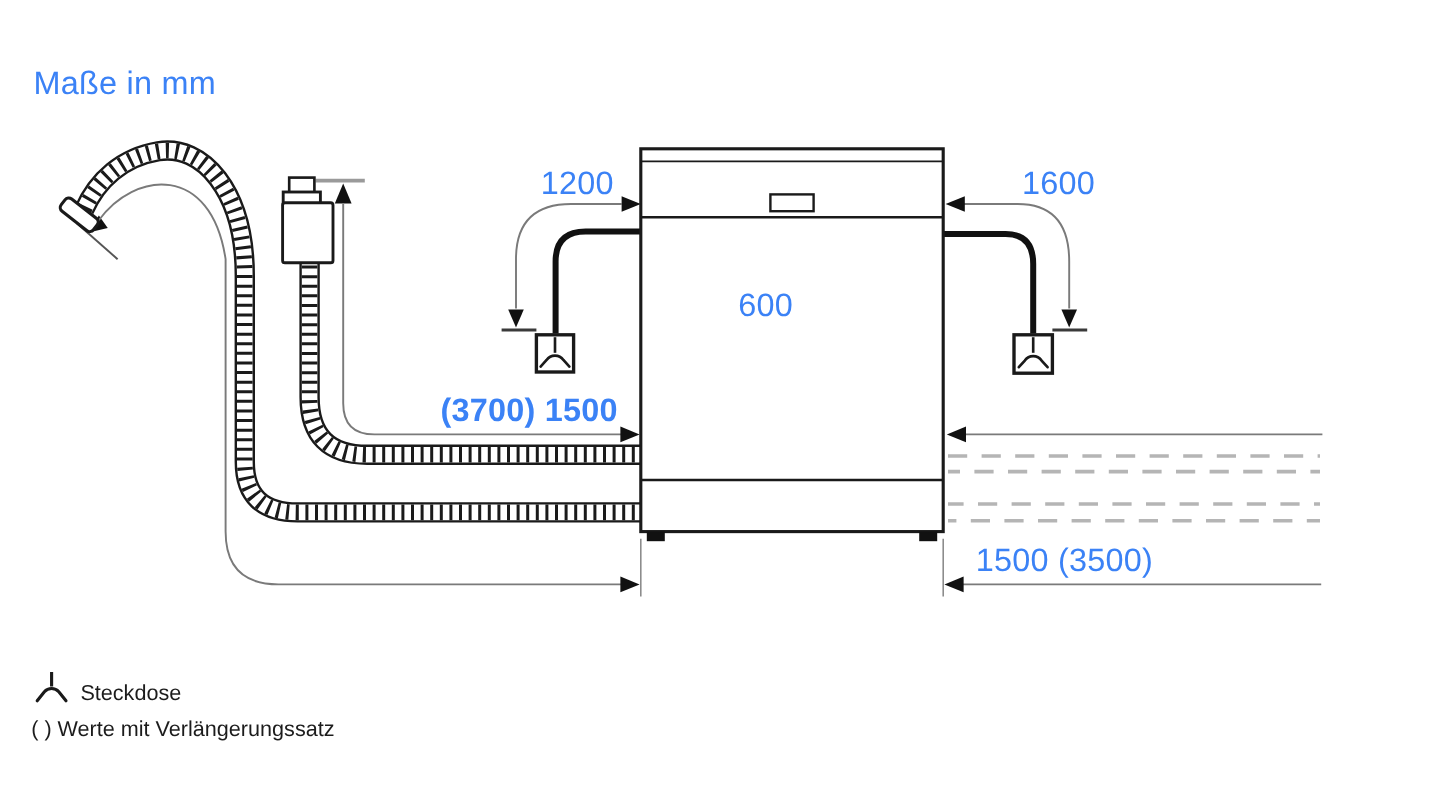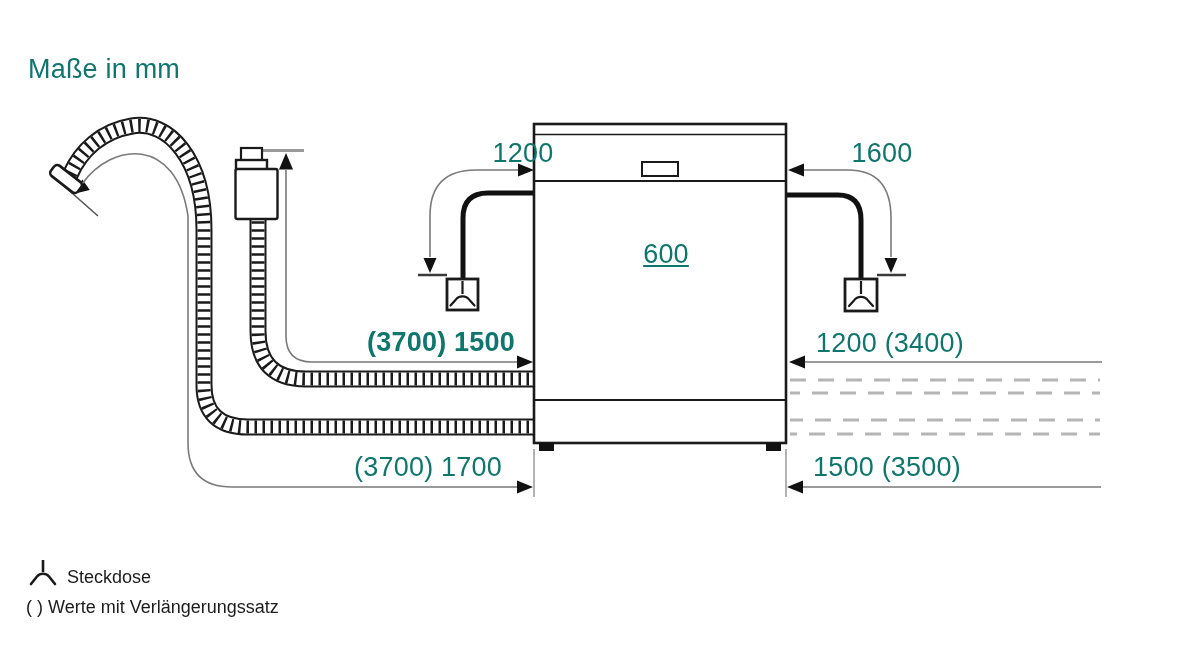--- a/index.html
+++ b/index.html
@@ -9,21 +9,21 @@
     background:#fff;
     font-family:"Liberation Sans","DejaVu Sans",sans-serif;
     color:#1c1c1c;
     overflow:hidden;
   }
   .canvas svg{position:absolute;left:0;top:0;}
   .lbl{
     position:absolute;
     font-size:27px;
     line-height:31px;
-    color:#0f766e;
+    color:#3b82f6;
     white-space:nowrap;
     letter-spacing:0.2px;
   }
   .lbl.center{transform:translateX(-50%);}
   .title{font-size:27px;}
   .legend-row{position:absolute;font-size:18px;line-height:31px;white-space:nowrap;}
 </style>
 </head>
 <body>
 
@@ -132,26 +132,24 @@
       <line x1="534" y1="181" x2="786" y2="181" stroke="#1a1a1a" stroke-width="2"></line>
       <rect x="642" y="162" width="36" height="14" fill="#fff" stroke="#1a1a1a" stroke-width="2"></rect>
       <line x1="534" y1="400" x2="786" y2="400" stroke="#1a1a1a" stroke-width="2"></line>
       <rect x="539" y="443" width="15" height="8" fill="#111"></rect>
       <rect x="766" y="443" width="15" height="8" fill="#111"></rect>
     </g>
   </svg>
 
   <div class="lbl title" style="left:28px;top:54px;">Maße in mm</div>
 
-  <div class="lbl center" style="left:481px;top:138px;margin-left:42px;">1200</div>
+  <div class="lbl center" style="left:481px;top:138px;">1200</div>
   <div class="lbl center" style="left:882px;top:138px;">1600</div>
-  <div class="lbl center" style="left:666px;top:239px;text-decoration:underline;">600</div>
+  <div class="lbl center" style="left:638px;top:239px;">600</div>
   <div class="lbl center" style="left:441px;top:327px;font-weight:bold;">(3700) 1500</div>
-  <div class="lbl center" style="left:890px;top:328px;">1200 (3400)</div>
-  <div class="lbl center" style="left:428px;top:452px;">(3700) 1700</div>
   <div class="lbl center" style="left:887px;top:452px;text-align:right;">1500 (3500)</div>
 
   <svg width="32" height="32" style="position:absolute;left:28px;top:557px;">
     <g fill="none" stroke="#1a1a1a">
       <line x1="15" y1="3" x2="15" y2="15" stroke-width="2.6"></line>
       <path d="M 3 27 L 9 19.5 A 8 8 0 0 1 21 19.5 L 27 27" stroke-width="2.6" stroke-linecap="round"></path>
     </g>
   </svg>
   <div class="legend-row" style="left:67px;top:562px;">Steckdose</div>
   <div class="legend-row" style="left:26px;top:592px;">( ) Werte mit Verlängerungssatz</div>

